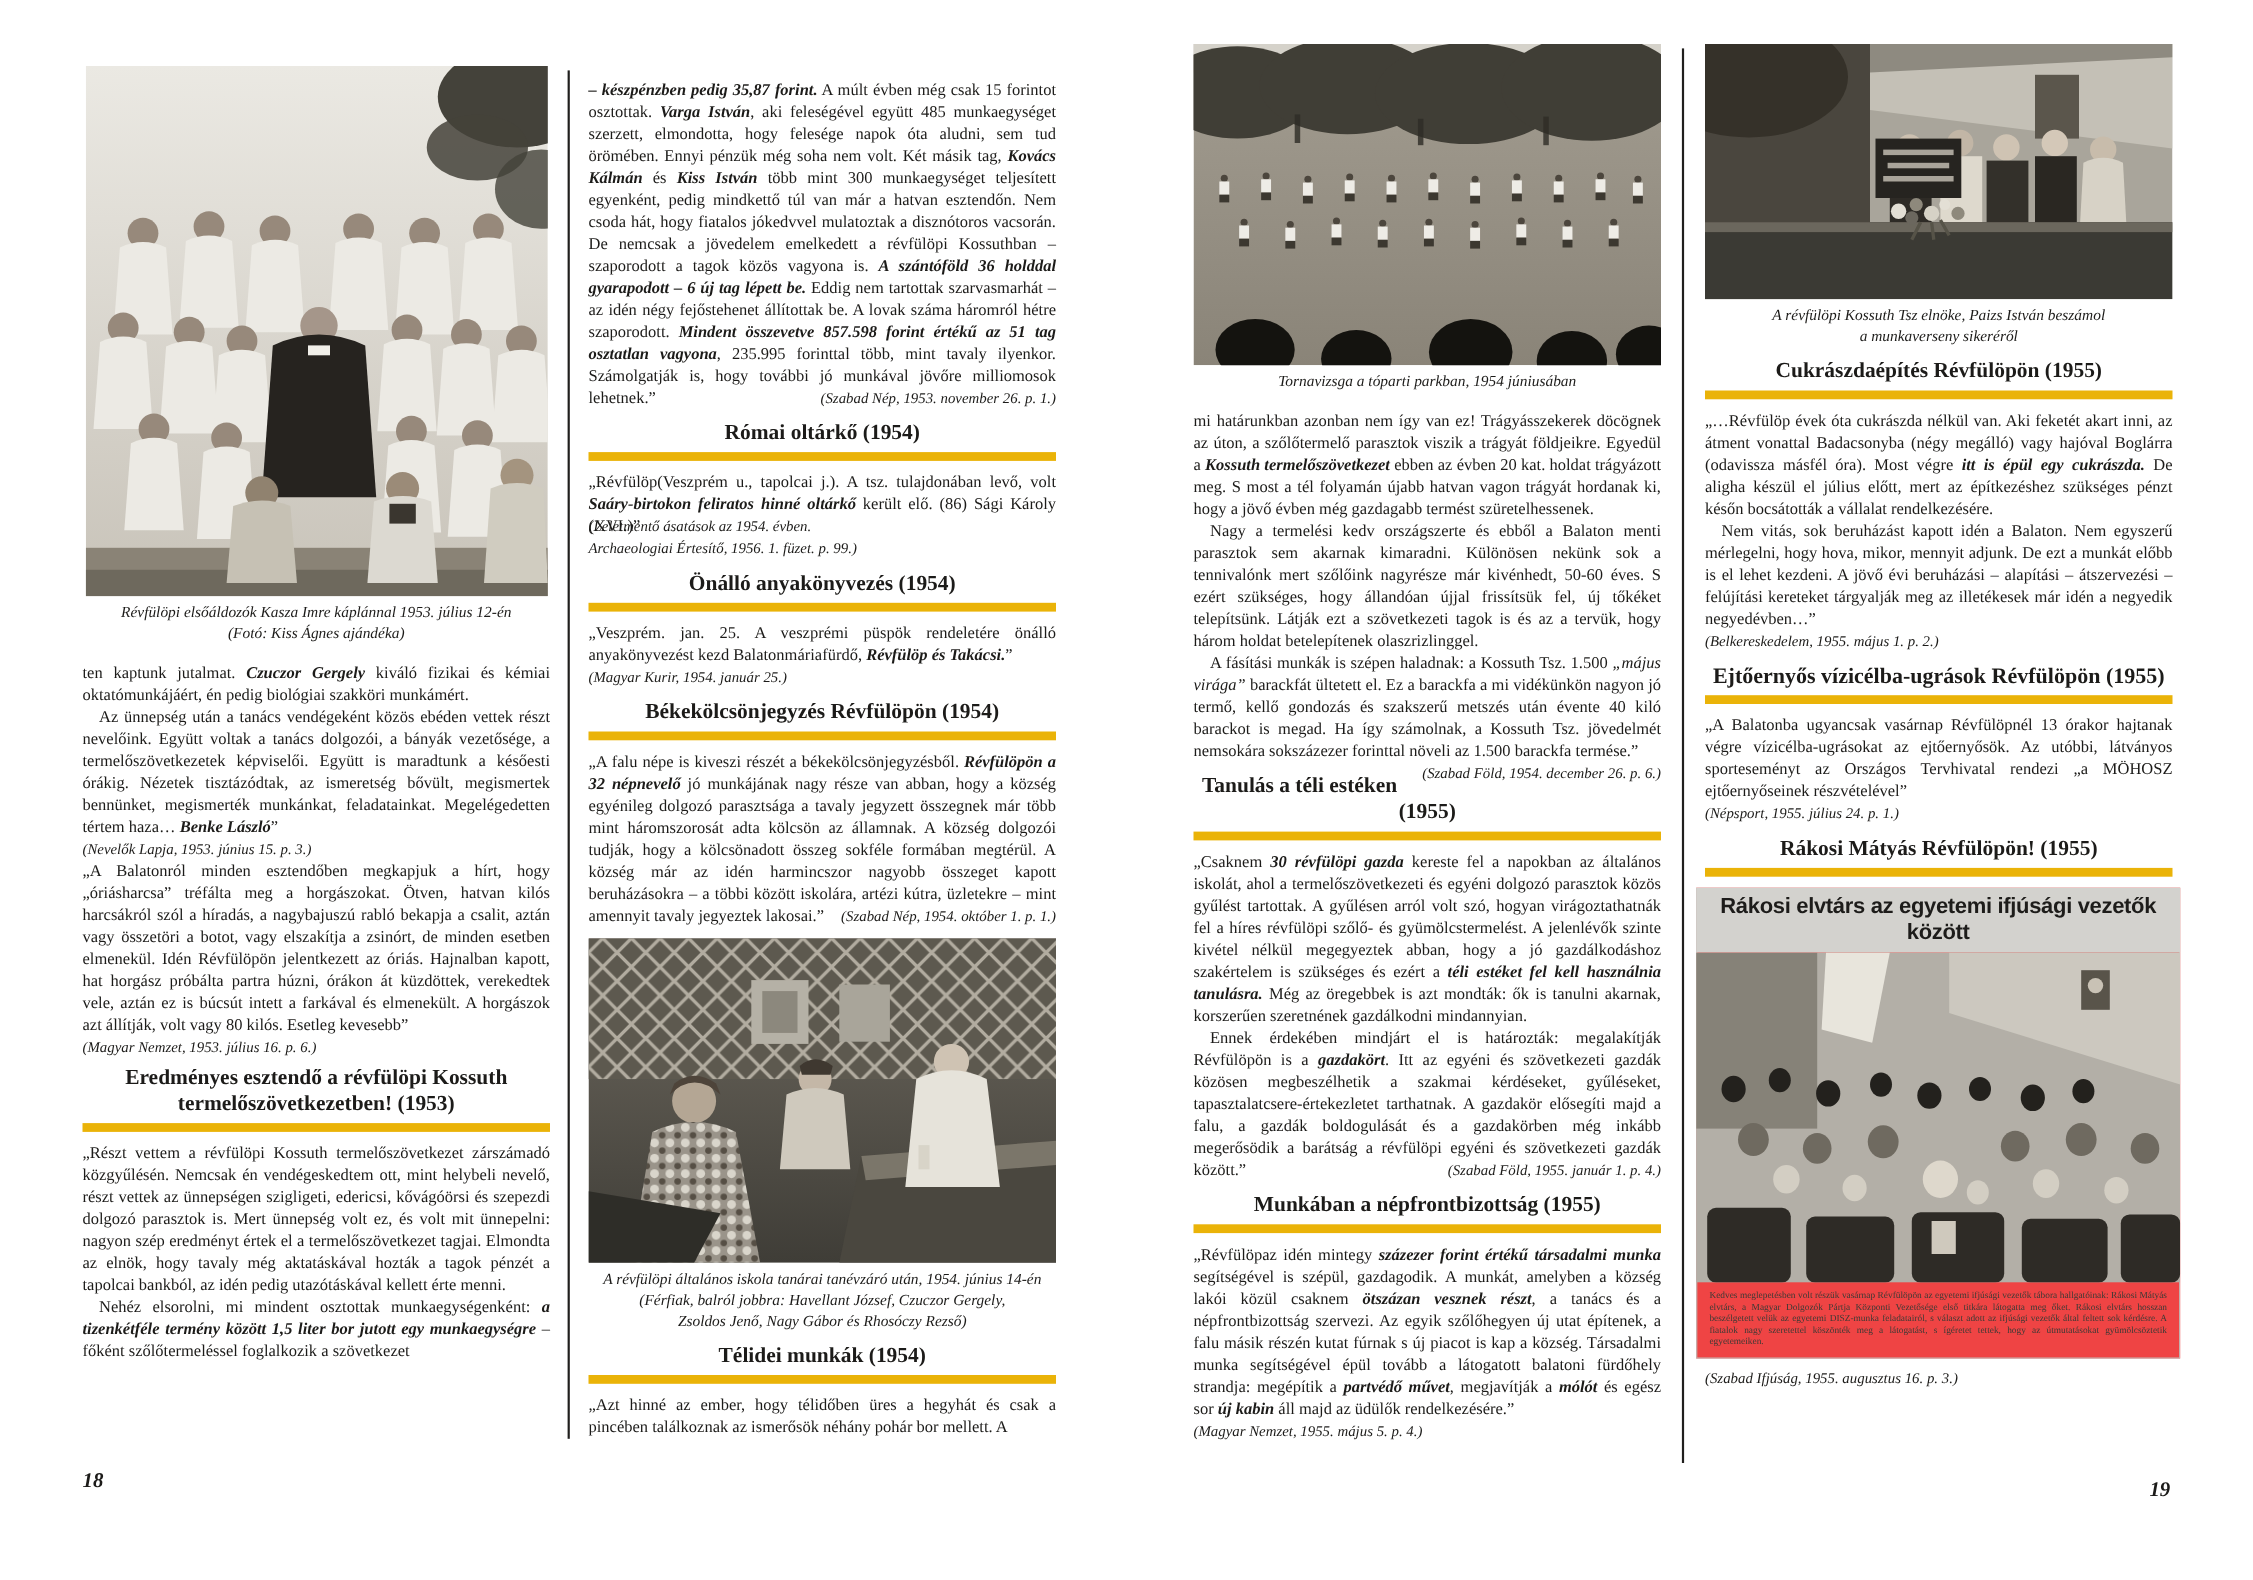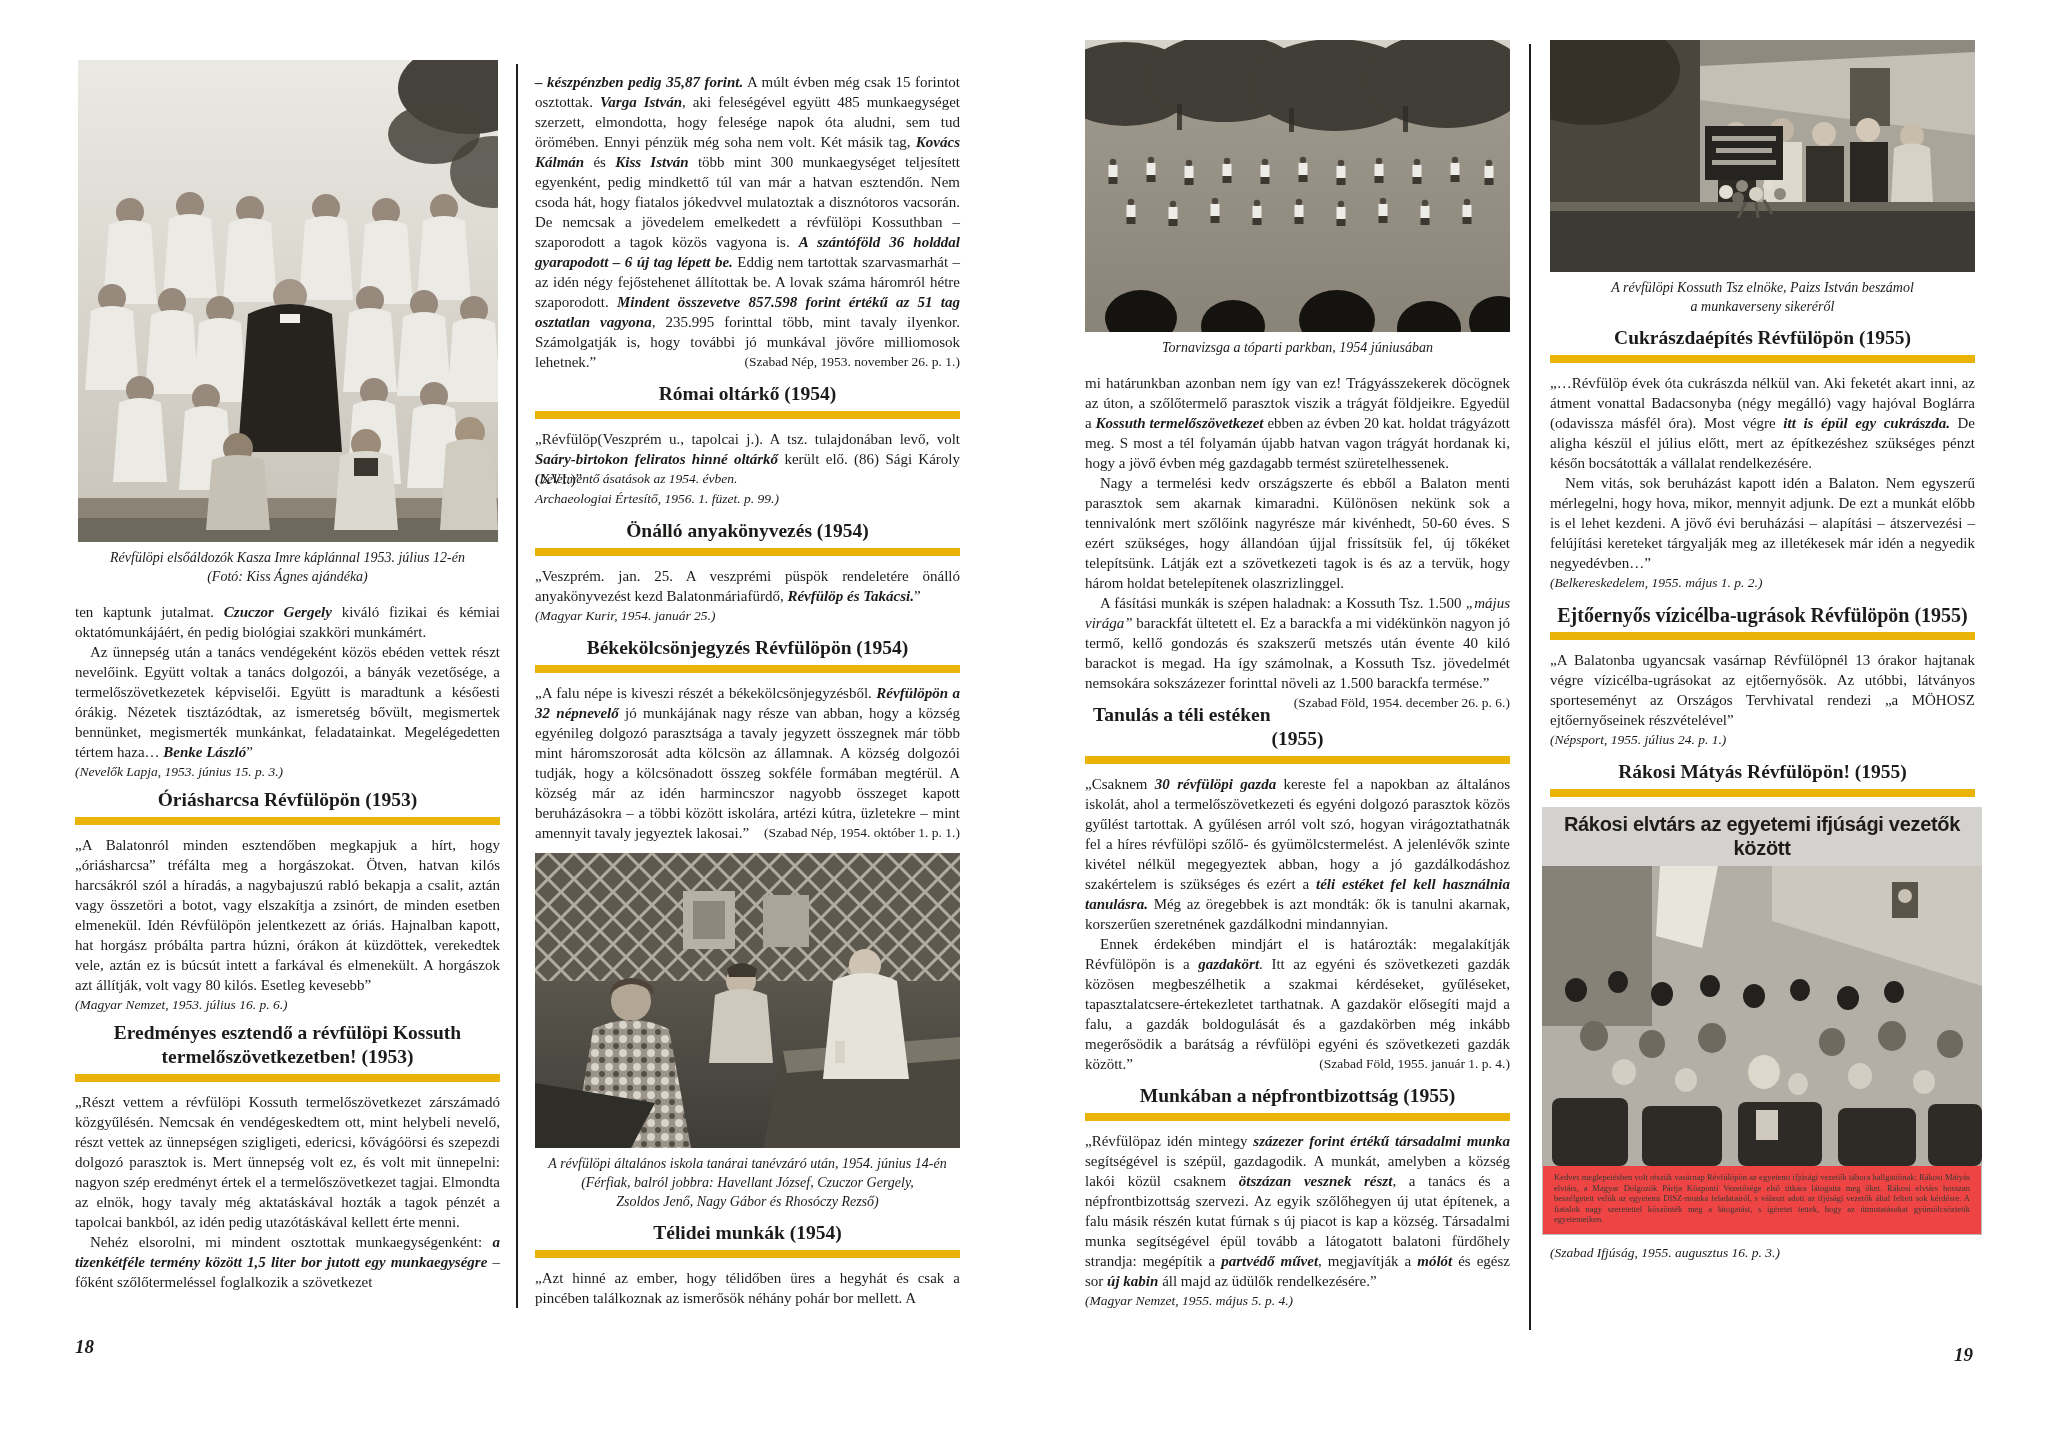--- a/index.html
+++ b/index.html
@@ -9,21 +9,21 @@
     font-family:"Liberation Serif", serif;
   }
   .page{position:absolute;top:0;width:1024px;height:1436px}
   #page18{left:0}
   #page19{left:1024px}
   .col{position:absolute;width:425px;text-align:justify;font-size:15px;line-height:20px}
   .para{margin:0;text-indent:0;hyphens:none}
   .para.ind{text-indent:15px}
   .run-b{font-weight:bold;font-style:italic}
   .run-i{font-style:italic}
-  .run-c{float:right;font-size:13.5px;font-weight:normal}
+  .run-c{float:right;font-style:italic;font-size:13.5px;font-weight:normal}
   .heading{
     font-weight:bold;font-size:19.5px;line-height:24px;text-align:center;
     border-bottom:8px solid #eab308;padding-bottom:5px;margin:10px 0 10px 0;
   }
   .heading.tight{margin-top:6px}
   .heading.small{font-size:20px}
   .cite{margin:0;text-align:left;font-style:italic;font-size:13.5px;line-height:20px;white-space:pre-line}
   .cite.pull{margin-top:-20px}
   .caption{
     margin:6px 0 10px 0;text-align:center;font-style:italic;
@@ -103,21 +103,20 @@
         <path d="M368 384 Q392 374 416 384 L420 470 L362 470 Z" fill="#d0ccc0"></path>
       </svg>
     </div>
     <div class="caption">Révfülöpi elsőáldozók Kasza Imre káplánnal 1953. július 12-én
 (Fotó: Kiss Ágnes ajándéka)</div>
 
     <p class="para mt16"><span>ten kaptunk jutalmat. </span><span class="run-b">Czuczor Gergely</span><span> kiváló fizikai és kémiai oktatómunkájáért, én pedig biológiai szakköri munkámért.</span></p>
     <p class="para ind"><span>Az ünnepség után a tanács vendégeként közös ebéden vettek részt nevelőink. Együtt voltak a tanács dolgozói, a bányák vezetősége, a termelőszövetkezetek képviselői. Együtt is maradtunk a későesti órákig. Nézetek tisztázódtak, az ismeretség bővült, megismertek bennünket, megismerték munkánkat, feladatainkat. Megelégedetten tértem haza… </span><span class="run-b">Benke László</span><span>”</span></p>
     <div class="cite">(Nevelők Lapja, 1953. június 15. p. 3.)</div>
 
-    <h2 class="heading tight">Óriásharcsa Révfülöpön (1953)</h2>
     <p class="para"><span>„A Balatonról minden esztendőben megkapjuk a hírt, hogy „óriásharcsa” tréfálta meg a horgászokat. Ötven, hatvan kilós harcsákról szól a híradás, a nagybajuszú rabló bekapja a csalit, aztán vagy összetöri a botot, vagy elszakítja a zsinórt, de minden esetben elmenekül. Idén Révfülöpön jelentkezett az óriás. Hajnalban kapott, hat horgász próbálta partra húzni, órákon át küzdöttek, verekedtek vele, aztán ez is búcsút intett a farkával és elmenekült. A horgászok azt állítják, volt vagy 80 kilós. Esetleg kevesebb”</span></p>
     <div class="cite">(Magyar Nemzet, 1953. július 16. p. 6.)</div>
 
     <h2 class="heading tight">Eredményes esztendő a révfülöpi Kossuth termelőszövetkezetben! (1953)</h2>
     <p class="para"><span>„Részt vettem a révfülöpi Kossuth termelőszövetkezet zárszámadó közgyűlésén. Nemcsak én vendégeskedtem ott, mint helybeli nevelő, részt vettek az ünnepségen szigligeti, edericsi, kővágóörsi és szepezdi dolgozó parasztok is. Mert ünnepség volt ez, és volt mit ünnepelni: nagyon szép eredményt értek el a termelőszövetkezet tagjai. Elmondta az elnök, hogy tavaly még aktatáskával hozták a tagok pénzét a tapolcai bankból, az idén pedig utazótáskával kellett érte menni.</span></p>
     <p class="para ind"><span>Nehéz elsorolni, mi mindent osztottak munkaegységenként: </span><span class="run-b">a tizenkétféle termény között 1,5 liter bor jutott egy munkaegységre</span><span> – főként szőlőtermeléssel foglalkozik a szövetkezet</span></p>
   </div>
 
   <div class="vrule" style="left:516px;top:64px;height:1244px"></div>
 

